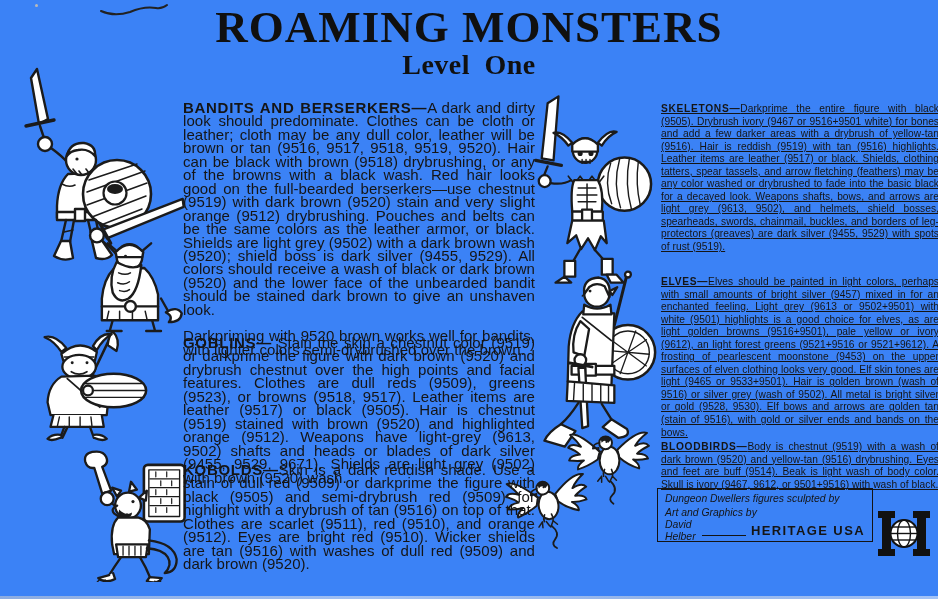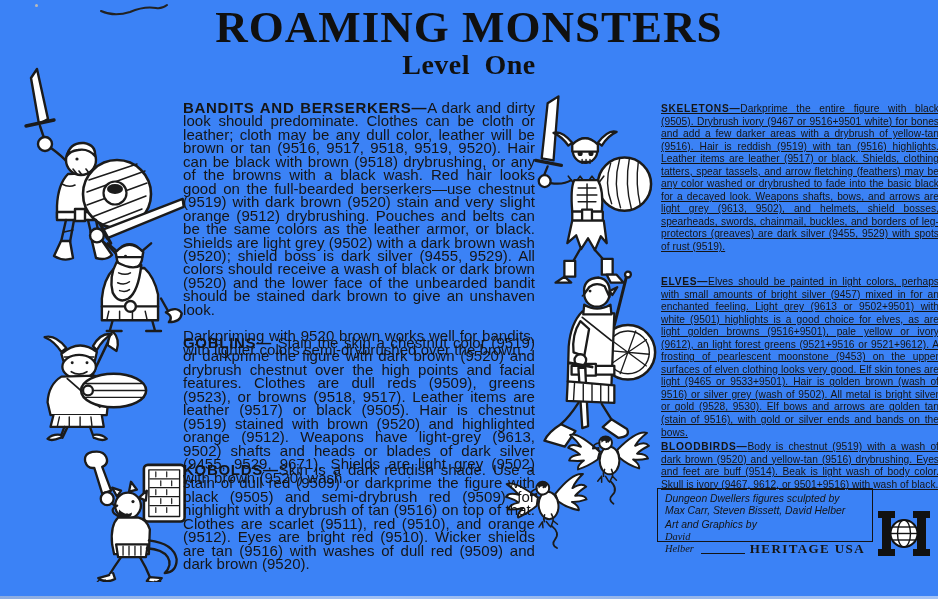--- a/index.html
+++ b/index.html
@@ -14,21 +14,21 @@
   .sec{position:absolute;margin:0;text-align:justify;}
   .col-mid{left:183px;width:352px;font-size:15px;line-height:13.45px;letter-spacing:.05px;}
   .col-right{left:661px;width:278px;font-size:10.2px;line-height:12.55px;letter-spacing:.05px;text-decoration:underline;}
   .sh{font-weight:bold;letter-spacing:.7px;}
   .p2{margin:13px 0 0 0;text-align:justify;}
   .fig{position:absolute;}
   .fig path,.fig circle,.fig ellipse,.fig rect,.fig line{vector-effect:non-scaling-stroke;}
   .credits{position:absolute;left:657px;top:488px;width:216px;height:54px;
            border:1.6px solid #141414;padding:4px 7px 9px 7px;
            font-style:italic;font-size:10.4px;line-height:12px;}
-  .credits .row{display:flex;align-items:flex-end;font-family:Liberation Serif, serif;}
+  .credits .row{display:flex;align-items:center;}
   .credits .rule{flex:0 0 44px;border-bottom:1.6px solid #141414;height:10px;margin:0 5px 1px 4px;}
   .brand{font-style:normal;font-weight:bold;font-size:13px;letter-spacing:1.4px;white-space:nowrap;}
   .logo{position:absolute;left:877px;top:510px;width:54px;height:47px;}
   .dot{position:absolute;left:35px;top:4px;width:3px;height:3px;border-radius:50%;background:#b9b9b9;}
   .scan-edge{position:absolute;left:0;bottom:0;width:938px;height:3px;
              background:linear-gradient(90deg,#cfcfcf,#f3f3f3 40%,#ddd 70%,#f7f7f7);opacity:.55;}
 </style>
 </head>
 <body>
 
@@ -227,21 +227,20 @@
   <p class="sec col-mid" style="top:463px"><span class="sh">KOBOLDS—</span><span>Skin is a dark reddish shade. Use a stain of dull red (9509) or darkprime the figure with black (9505) and semi-drybrush red (9509) for highlight with a drybrush of tan (9516) on top of that. Clothes are scarlet (9511), red (9510), and orange (9512). Eyes are bright red (9510). Wicker shields are tan (9516) with washes of dull red (9509) and dark brown (9520).</span></p>
 
   <p class="sec col-right" style="top:103px"><span class="sh">SKELETONS—</span><span>Darkprime the entire figure with black (9505). Drybrush ivory (9467 or 9516+9501 white) for bones and add a few darker areas with a drybrush of yellow-tan (9516). Hair is reddish (9519) with tan (9516) highlights. Leather items are leather (9517) or black. Shields, clothing tatters, spear tassels, and arrow fletching (feathers) may be any color washed or drybrushed to fade into the basic black for a decayed look. Weapons shafts, bows, and arrows are light grey (9613, 9502), and helmets, shield bosses, spearheads, swords, chainmail, buckles, and borders of leg-protectors (greaves) are dark silver (9455, 9529) with spots of rust (9519).</span></p>
 
   <p class="sec col-right" style="top:276px"><span class="sh">ELVES—</span><span>Elves should be painted in light colors, perhaps with small amounts of bright silver (9457) mixed in for an enchanted feeling. Light grey (9613 or 9502+9501) with white (9501) highlights is a good choice for elves, as are light golden browns (9516+9501), pale yellow or ivory (9612), an light forest greens (9521+9516 or 9521+9612). A frosting of pearlescent moonstone (9453) on the upper surfaces of elven clothing looks very good. Elf skin tones are light (9465 or 9533+9501). Hair is golden brown (wash of 9516) or silver grey (wash of 9502). All metal is bright silver or gold (9528, 9530). Elf bows and arrows are golden tan (stain of 9516), with gold or silver ends and bands on the bows.</span></p>
 
   <p class="sec col-right" style="top:441px"><span class="sh">BLOODBIRDS—</span><span>Body is chestnut (9519) with a wash of dark brown (9520) and yellow-tan (9516) drybrushing. Eyes and feet are buff (9514). Beak is light wash of body color. Skull is ivory (9467, 9612, or 9501+9516) with wash of black.</span></p>
 
   <div class="credits">
     <div>Dungeon Dwellers figures sculpted by</div>
-    <div>Max Carr, Steven Bissett, David Helber</div>
     <div style="margin-top:2px">Art and Graphics by</div>
     <div class="row">
       <span>David Helber</span>
       <span class="rule"></span>
       <span class="brand">HERITAGE USA</span>
     </div>
   </div>
 
   <svg class="logo" viewBox="0 0 54 47">
     <path d="M1,1 h17 v7 h-4 v31 h4 v7 h-17 v-7 h4 v-31 h-4 z" fill="#111"></path>

